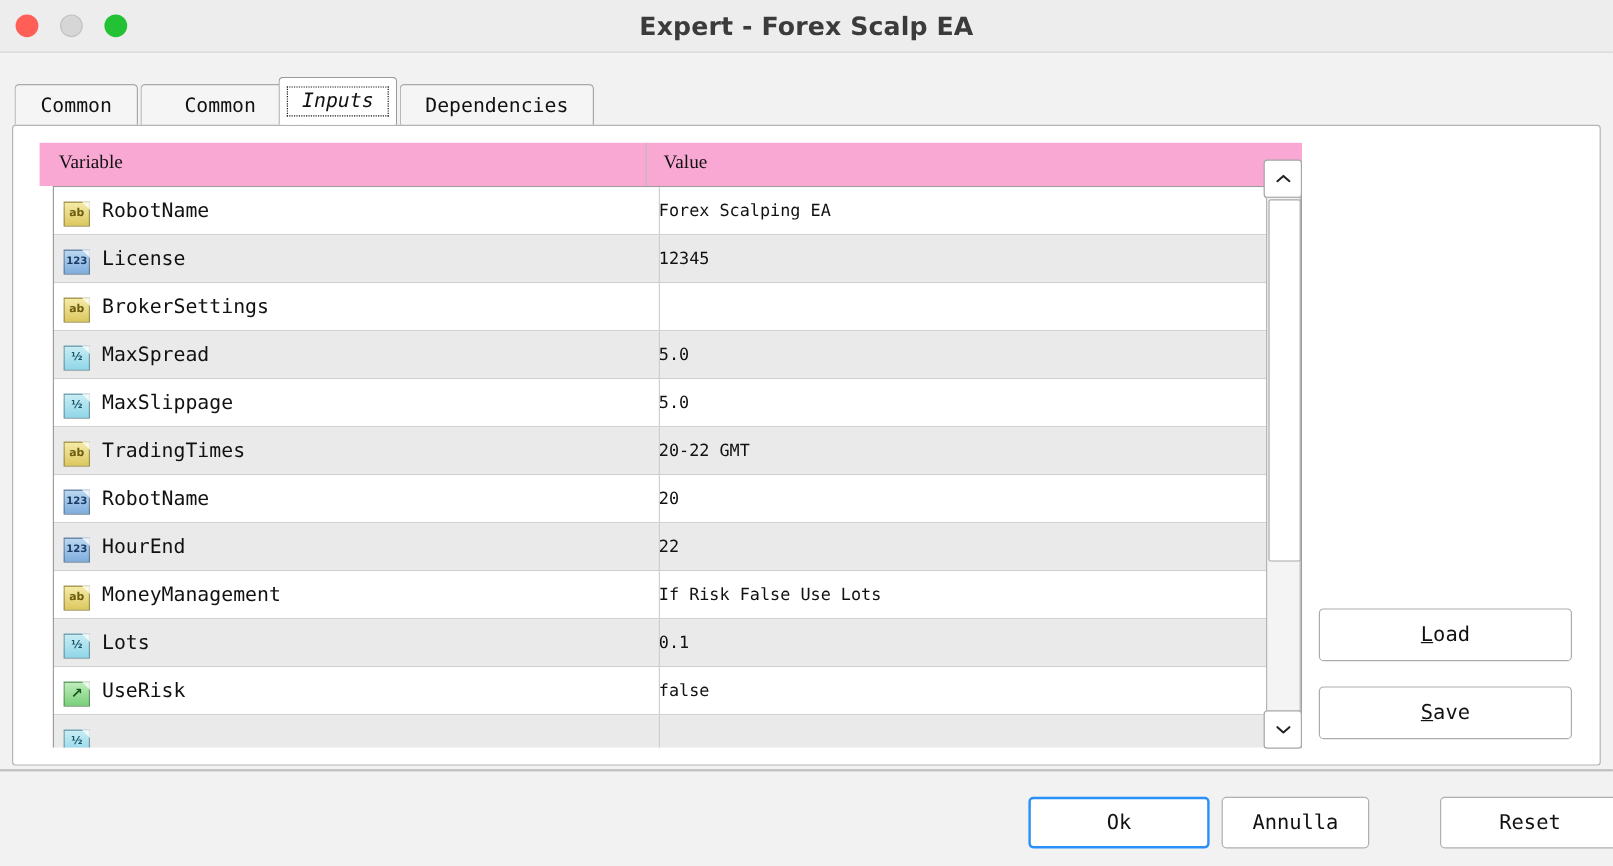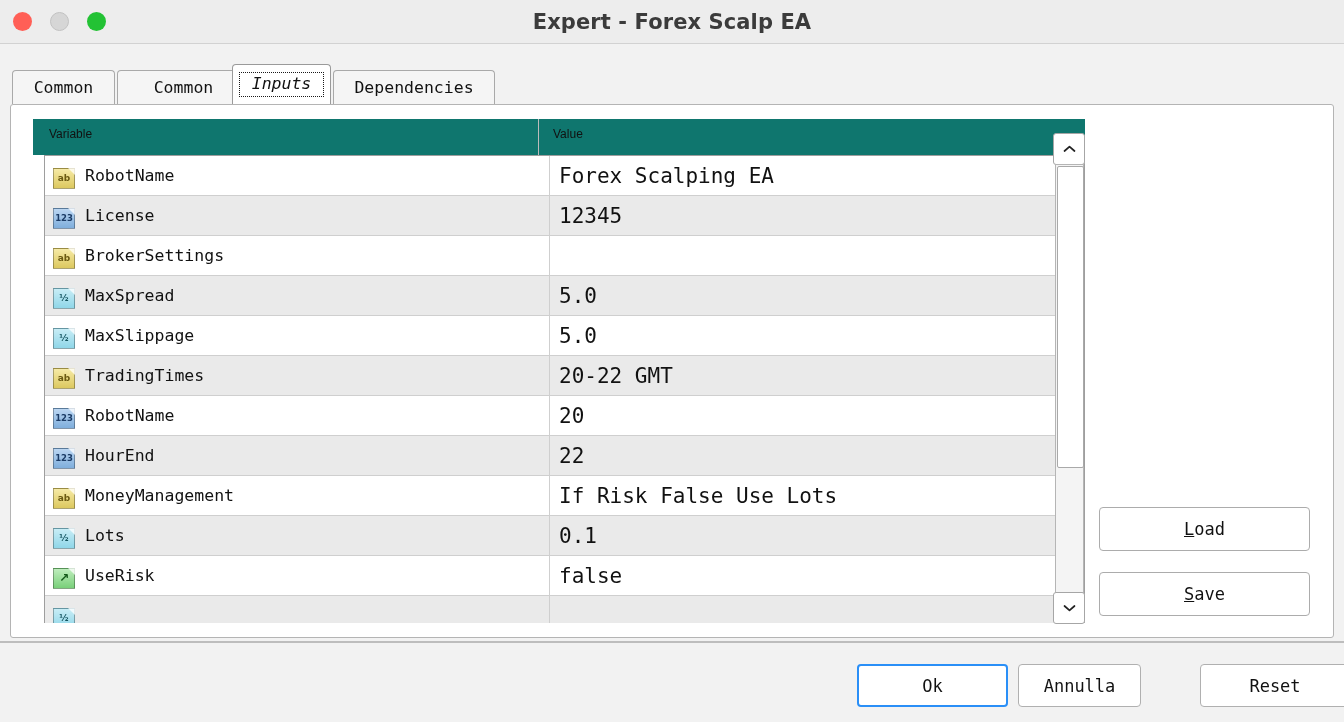--- a/index.html
+++ b/index.html
@@ -66,23 +66,23 @@
     background: #FFFFFF;
     border: 1px solid #B4B4B4;
     border-radius: 3px;
   }
   .table-wrap {
     position: absolute; left: 22px; top: 14px;
     width: 1052px; height: 505px;
   }
   .col-head {
     position: absolute; left: 0; top: 0; width: 1052px; height: 36px;
-    background: #0f766e;
-    font-family: Liberation Sans, sans-serif;
-    font-size: 12px; color: #111;
+    background: #f9a8d4;
+    font-family: Liberation Serif, serif;
+    font-size: 16px; color: #111;
   }
   .col-head .hv { position: absolute; left: 16px; top: 8px; }
   .col-head .hval { position: absolute; left: 520px; top: 8px; }
   .col-head .divider {
     position: absolute; left: 505px; top: 0; width: 1px; height: 36px;
     background: #BBBBBB;
   }
 
   .grid {
     position: absolute; left: 11px; top: 36px;
@@ -100,23 +100,23 @@
   .row.odd  { background: #FFFFFF; }
   .row.even { background: #EAEAEA; }
   .row .vdiv {
     position: absolute; left: 504px; top: 0; bottom: 0; width: 1px;
     background: #CFCFCF;
   }
   .cell-var {
     width: 504px; display: flex; align-items: center; padding-left: 8px;
   }
   .cell-val {
-    flex: 1; padding-left: 10px;
+    flex: 1; 
     font-family: "DejaVu Sans Mono", monospace;
-    font-size: 21px; color: #111;
+    font-size: 14px; color: #111;
   }
   .var-label {
     font-family: "DejaVu Sans Mono", monospace;
     font-size: 16.5px; color: #111; margin-left: 10px;
   }
 
   
   .ticon {
     position: relative; width: 22px; height: 36px; flex: 0 0 22px; margin-top: 21px;
   }

